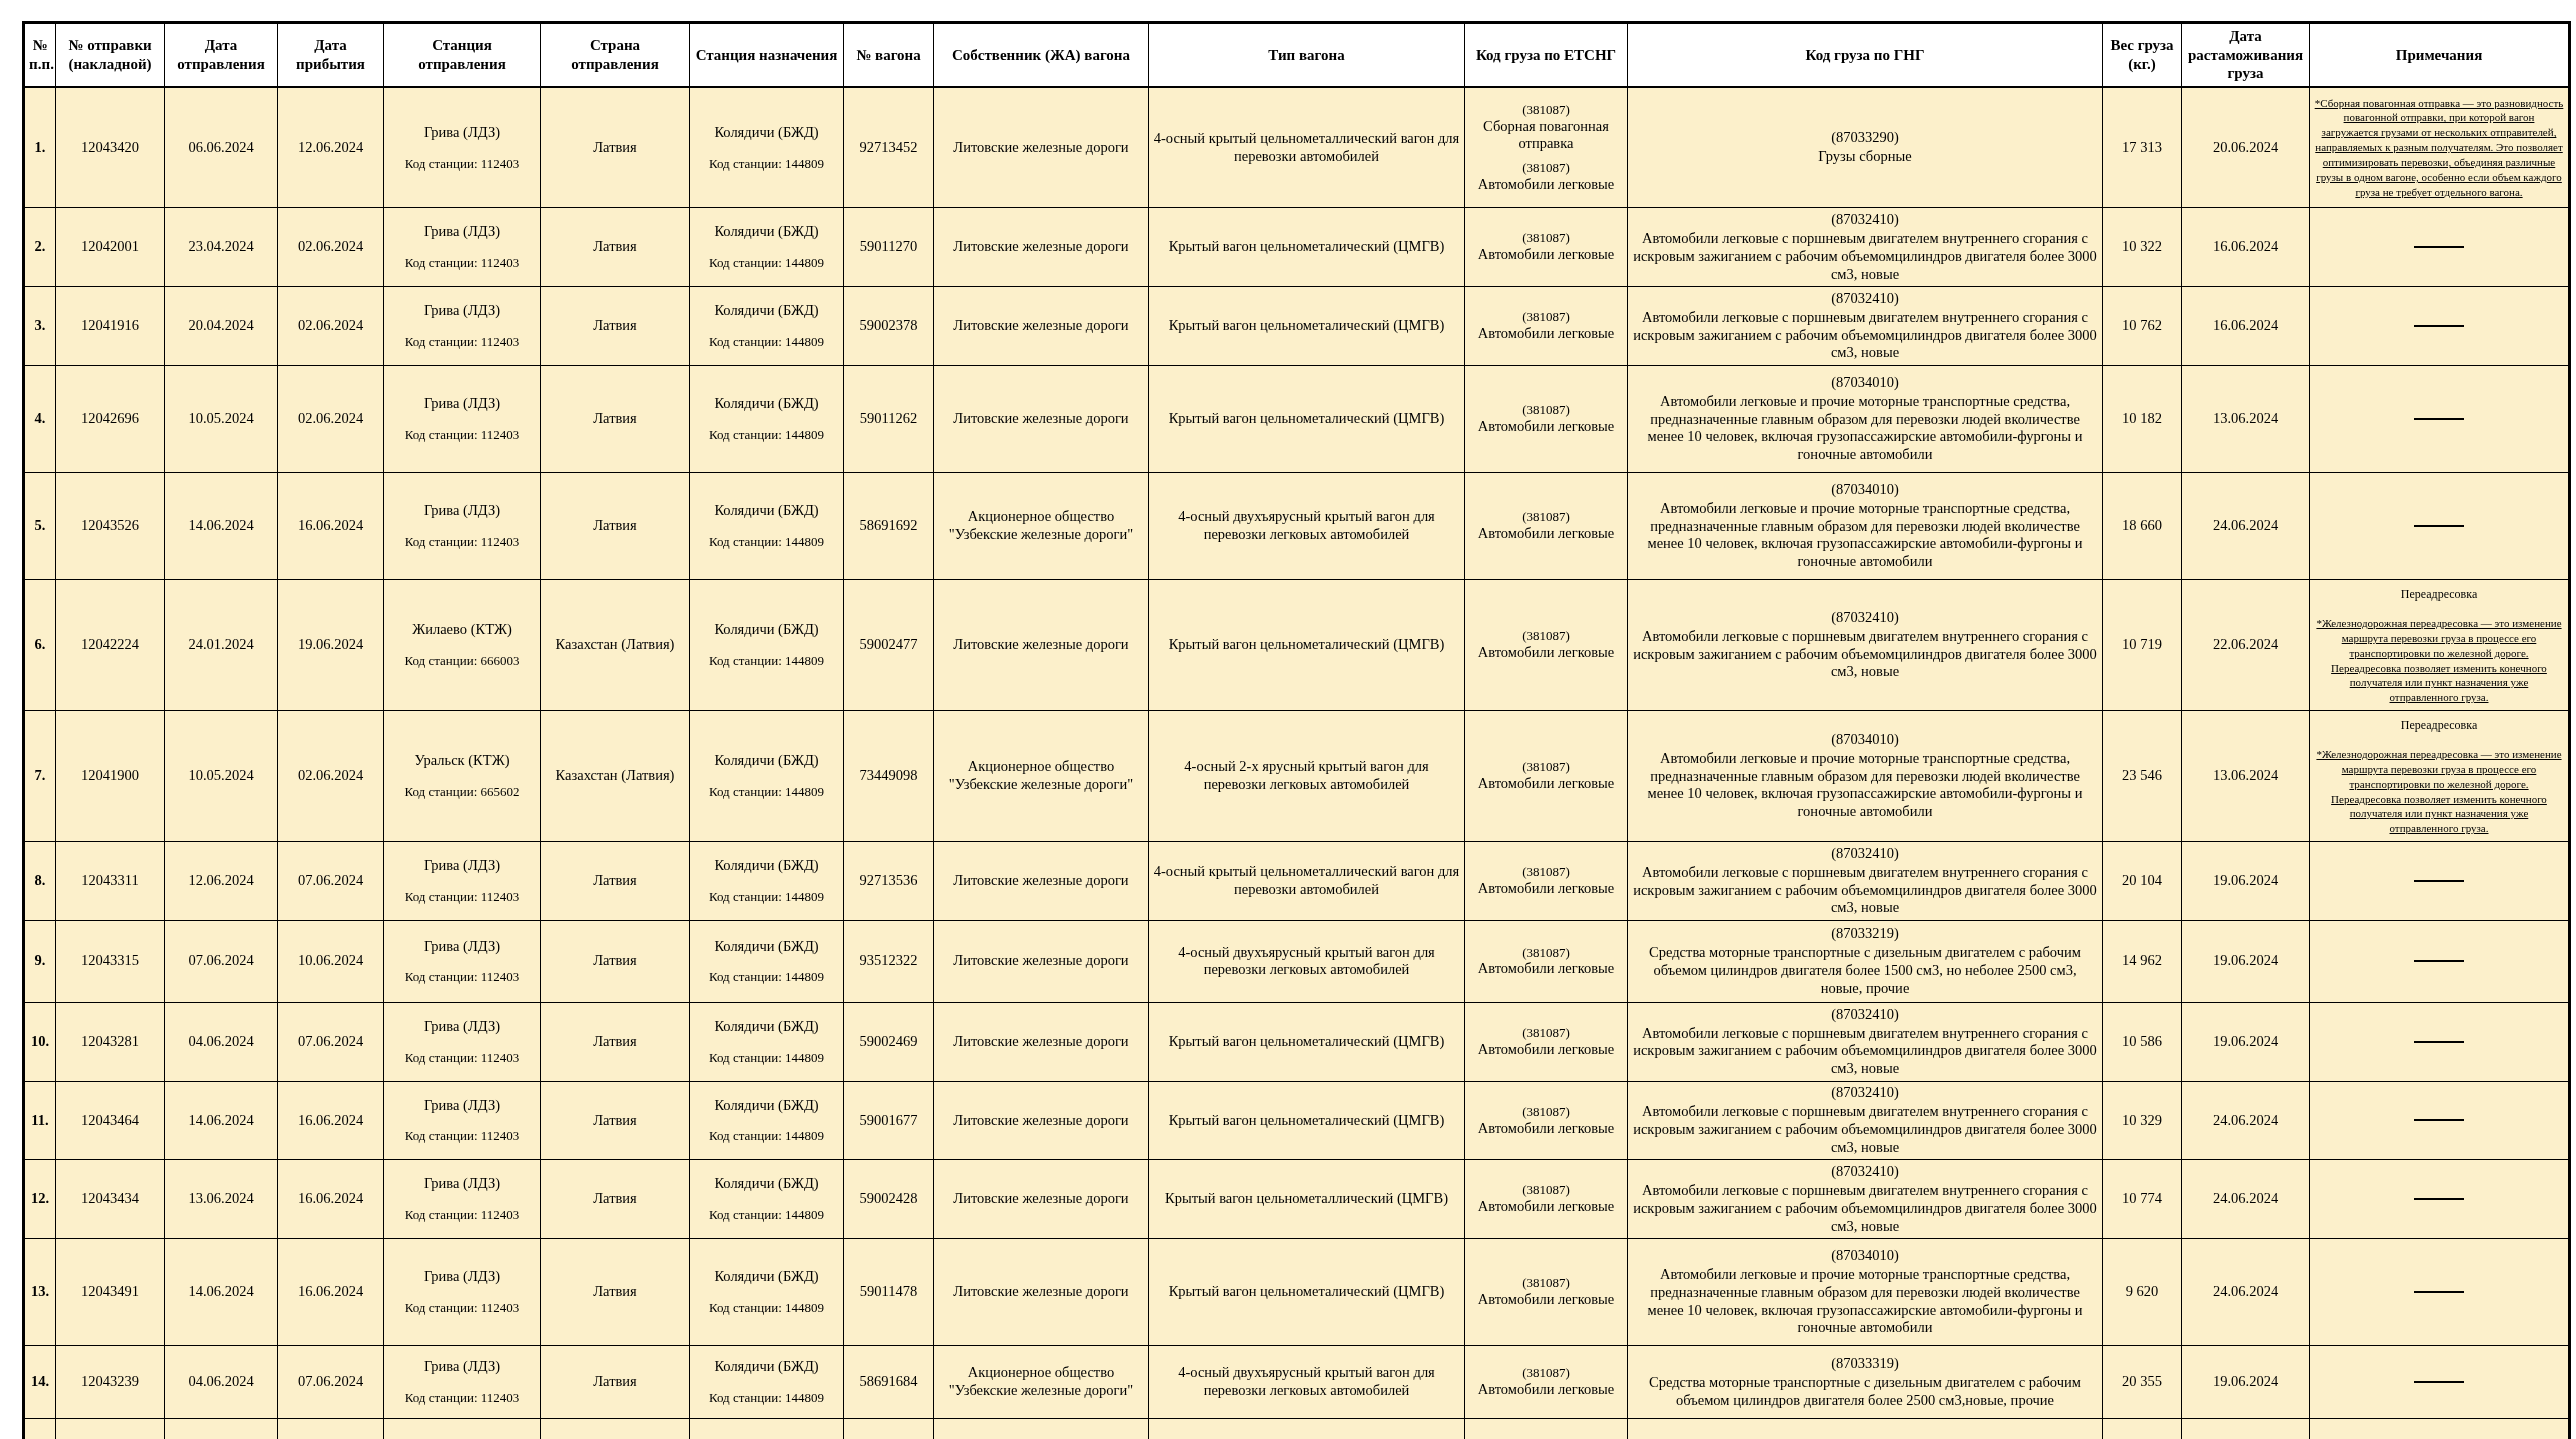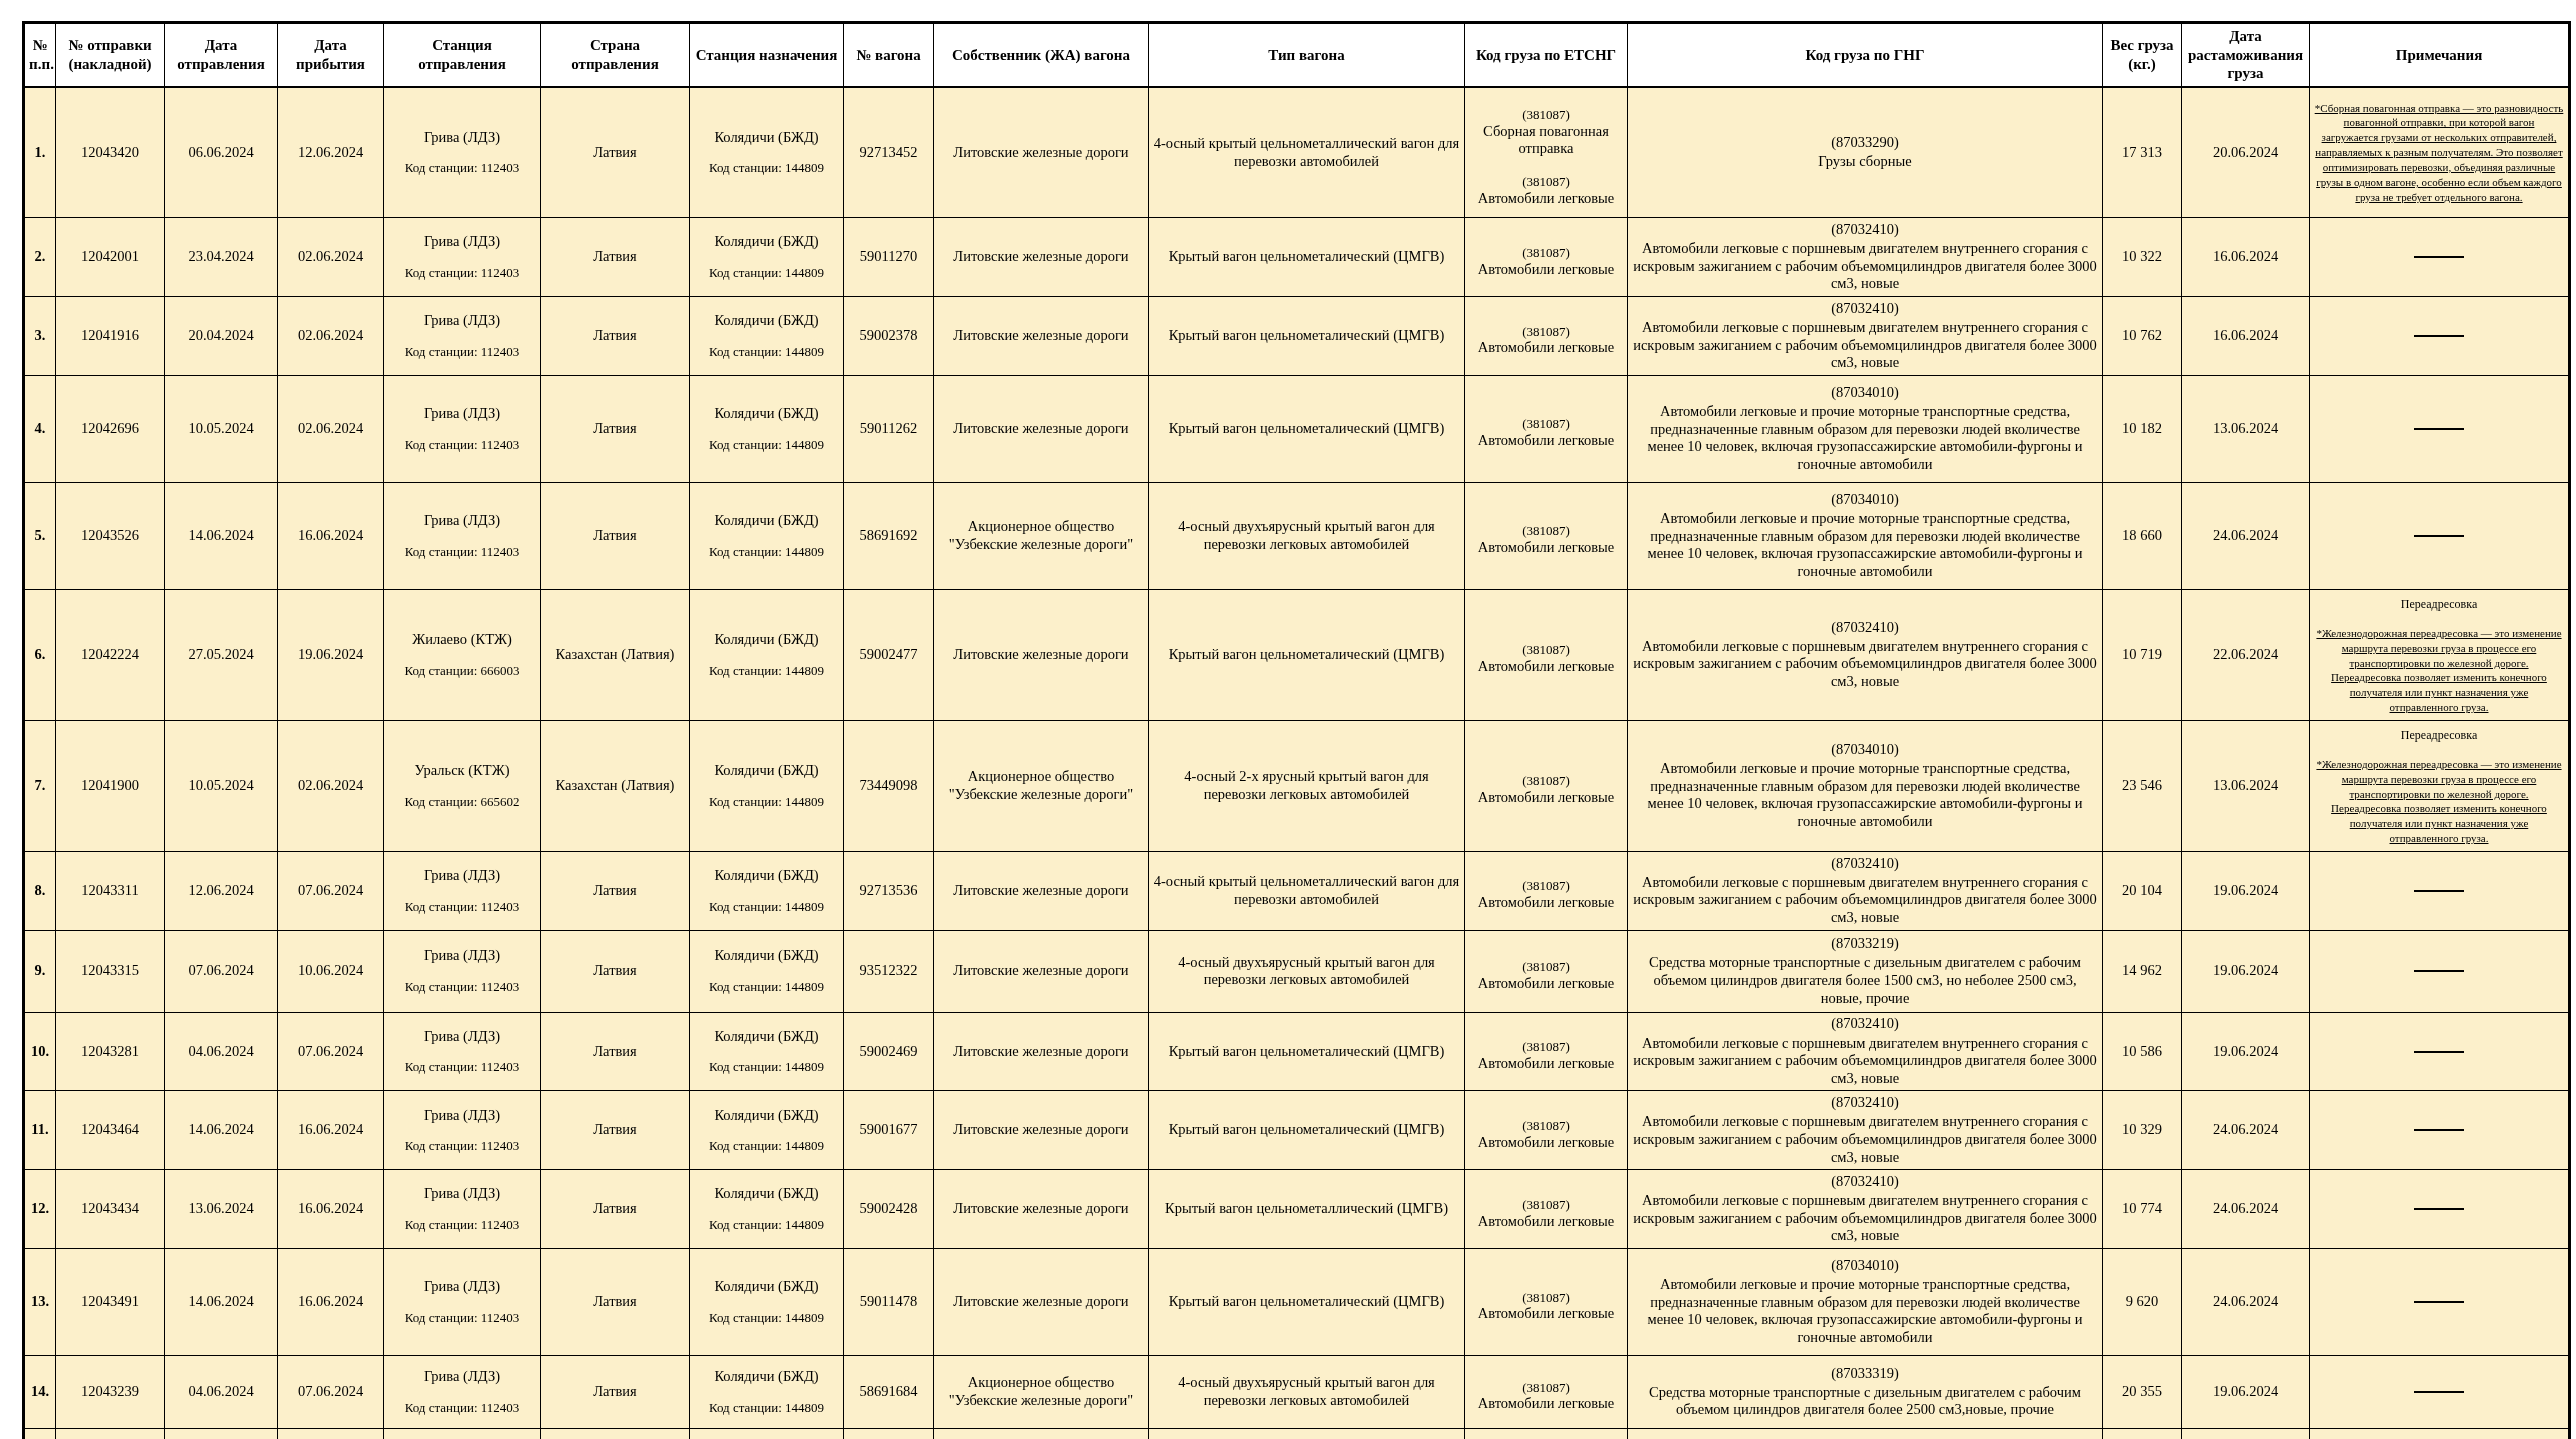--- a/index.html
+++ b/index.html
@@ -33,21 +33,21 @@
     border-bottom:2.8px solid #000;
     height:54px;
   }
   tbody td{
     background:#FCF0CB;
     font-size:14.5px;
     line-height:1.22;
   }
   .code-line{font-size:13px; margin-top:14px;}
   .etsng-entry{margin:7px 0;}
-  .etsng-entry .code-line{margin-top:16px;}
+  .etsng-entry .code-line{margin-top:2px;}
   .gng-code{margin-bottom:1.4px;text-align:center;}
   .num-cell{font-weight:bold;}
   .dash{
     width:50px; border-top:2.1px solid #000; margin:0 auto;
   }
   .note-title{font-size:12px; margin:2.8px 0 14px;}
   .note-text{font-size:11px; line-height:1.35; text-align:center;text-decoration:underline;}
   
   tbody tr:nth-child(1){height:121px}
   tbody tr:nth-child(2){height:73px}
@@ -287,21 +287,21 @@
     <td>18 660</td>
     <td>24.06.2024</td>
     <td>
             <div class="dash"></div>
           </td>
   </tr>
 
   <tr>
     <td class="num-cell">6.</td>
     <td>12042224</td>
-    <td>27.05.2024</td>
+    <td>24.01.2024</td>
     <td>19.06.2024</td>
     <td>
       <div>Жилаево (КТЖ)</div>
       <div class="code-line">Код станции: 666003</div>
     </td>
     <td>Казахстан (Латвия)</td>
     <td>
       <div>Колядичи (БЖД)</div>
       <div class="code-line">Код станции: 144809</div>
     </td>

